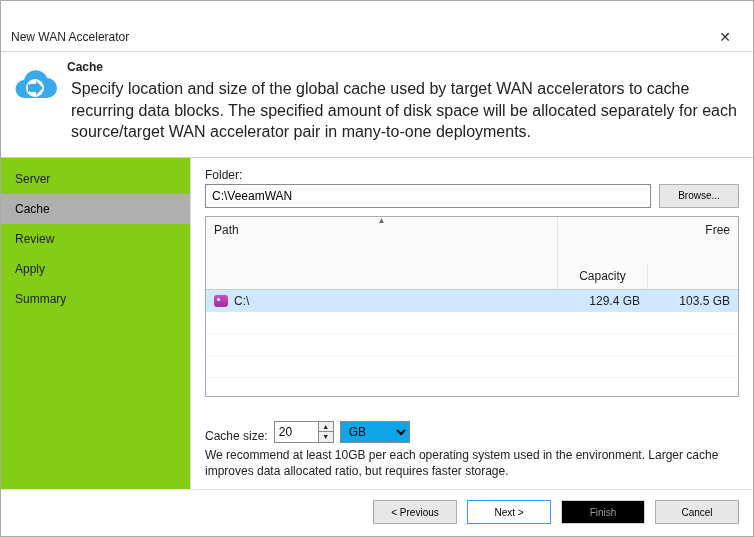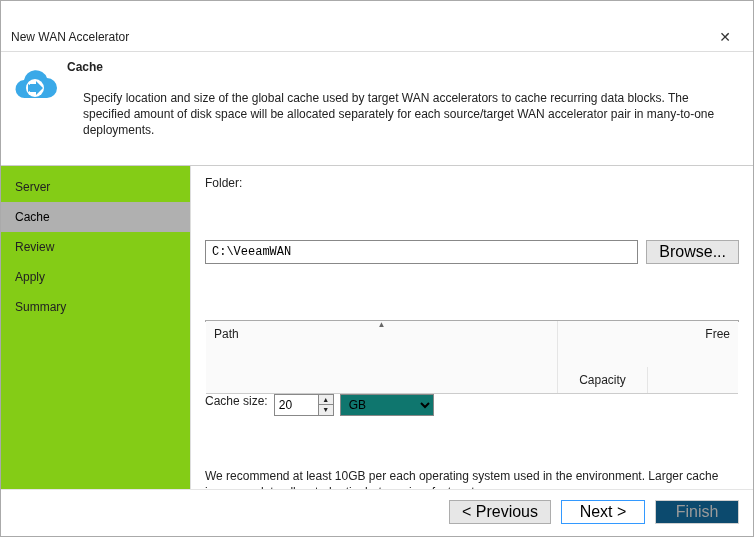--- a/index.html
+++ b/index.html
@@ -5,34 +5,34 @@
   * { box-sizing: border-box; }
   html, body { margin:0; padding:0; font-family: "Segoe UI", Tahoma, sans-serif; font-size:12px; color:#222; }
   .window { width:754px; height:537px; border:1px solid #aaa; background:#fff; display:flex; flex-direction:column; }
   .titlebar { height:30px; display:flex; align-items:center; justify-content:space-between; padding:0 8px 0 10px; border-bottom:1px solid #ddd;margin-top:21px; }
   .titlebar .title { font-size:12px; }
   .closebtn { width:40px; height:28px; display:flex; align-items:center; justify-content:center; font-size:14px; color:#333; }
 
   .header { display:flex; padding:8px 10px 10px 10px; border-bottom:1px solid #ccc; background:#fff; }
   .header .icon { width:48px; height:48px; flex:0 0 48px; display:flex; align-items:center; justify-content:center; margin-right:8px; }
   .header h1 { margin:0 0 2px 0; font-size:12px; font-weight:700; }
-  .header p { margin:16px; font-size:12px; line-height:1.35; }
+  .header p { margin:4px; font-size:16px; line-height:1.35; }
 
   .body { flex:1; display:flex; min-height:0; }
 
   .sidebar { width:190px; background:#84cc16; border-right:1px solid #ddd; padding-top:6px; }
   .step { padding:8px 14px; font-size:12px; cursor:default; }
   .step.active { background:#b0b0b0; color:#000; }
 
-  .content { flex:1; padding:10px 14px 10px 14px; display:flex; flex-direction:column; min-height:0;gap:48px; }
+  .content { flex:1; padding:10px 14px 10px 14px; display:flex; flex-direction:column; min-height:0; }
 
   .row-folder { display:flex; align-items:center; gap:8px; }
-  .row-folder input[type=text] { flex:1; height:24px; padding:2px 6px; border:1px solid #888; background:#fff; font-family:Liberation Mono, monospace; font-size:12px; }
-  .btn { height:24px; min-width:80px; padding:0 12px; background:#e7e7e7; border:1px solid #adadad; font-family:inherit; font-size:16px; cursor:pointer; }
-  .btn:disabled { color:#9a9a9a; background:#0c4a6e; border-color:#d0d0d0; cursor:default; }
+  .row-folder input[type=text] { flex:1; height:24px; padding:2px 6px; border:1px solid #888; background:#fff; font-family:Liberation Sans, sans-serif; font-size:12px; }
+  .btn { height:24px; min-width:80px; padding:0 12px; background:#e7e7e7; border:1px solid #adadad; font-family:inherit; font-size:10px; cursor:pointer; }
+  .btn:disabled { color:#9a9a9a; background:#000000; border-color:#d0d0d0; cursor:default; }
 
   .grid { margin-top:8px; border:1px solid #aaa; background:#fff; flex:1; min-height:0; display:flex; flex-direction:column; }
   .ghead { display:flex; background:#fafafa; border-bottom:1px solid #ccc; font-size:12px; position:relative; }
   .gh { padding:6px 8px; border-right:1px solid #e5e5e5; position:relative; }
   .gh:last-child { border-right:none; }
   .gh.path { flex:1; }
   .gh.cap { width:90px; text-align:center;margin-top:46px; }
   .gh.free { width:90px; text-align:right; }
   .sort-arrow { position:absolute; left:50%; top:-1px; transform:translateX(-50%); font-size:8px; color:#666; }
   .gbody { flex:1; overflow:auto; background:
@@ -40,27 +40,27 @@
   }
   .grow { display:flex; align-items:center; height:22px; font-size:12px; }
   .grow.selected { background:#cfe8ff; }
   .gc { padding:0 8px; }
   .gc.path { flex:1; display:flex; align-items:center; gap:6px; }
   .gc.cap { width:90px; text-align:right; }
   .gc.free { width:90px; text-align:right; }
   .disk-icon { width:14px; height:12px; background:linear-gradient(#c84fc8,#9e2e9e); border-radius:3px; position:relative; }
   .disk-icon:after { content:""; position:absolute; left:3px; top:3px; width:3px; height:3px; background:#fff; border-radius:50%; }
 
-  .cache-row { margin-top:24px; display:flex; align-items:flex-start; gap:6px; }
+  .cache-row { margin-top:24px; display:flex; align-items:flex-end; gap:6px; }
   .spinner { display:flex; align-items:stretch; }
   .spinner input { width:44px; height:22px; border:1px solid #888; border-right:none; padding:2px 4px; font-family:inherit; font-size:12px; }
   .spinbtns { display:flex; flex-direction:column; width:16px; }
   .spinbtns div { flex:1; border:1px solid #888; background:#eee; display:flex; align-items:center; justify-content:center; font-size:7px; line-height:1; cursor:pointer; }
   .spinbtns div:first-child { border-bottom:none; }
-  select.unit { height:22px; border:1px solid #888; background:#0f766e; font-family:inherit; font-size:12px; width:94px; padding-left:4px; }
+  select.unit { height:22px; border:1px solid #888; background:#0ea5e9; font-family:inherit; font-size:12px; width:70px; padding-left:4px; }
 
   .hint { margin-top:4px; font-size:12px; line-height:1.35; }
 
   .footer { padding:10px 14px 12px 14px; display:flex; justify-content:flex-end; gap:10px; border-top:1px solid #e5e5e5; background:#fff; }
   .footer .btn { min-width:84px; height:24px; }
   .btn.primary { background:#fff; border:1px solid #3399ff; }
 
   .label { font-size:12px; }
 </style>
 </head>
@@ -144,15 +144,16 @@
       </div>
       <div class="hint">We recommend at least 10GB per each operating system used in the environment. Larger cache improves data allocated ratio, but requires faster storage.</div>
 
     </div>
   </div>
 
   <div class="footer">
     <button class="btn">&lt; Previous</button>
     <button class="btn primary">Next &gt;</button>
     <button class="btn" disabled="">Finish</button>
+    <button class="btn">Cancel</button>
   </div>
 
 </div>
 
 </body></html>

